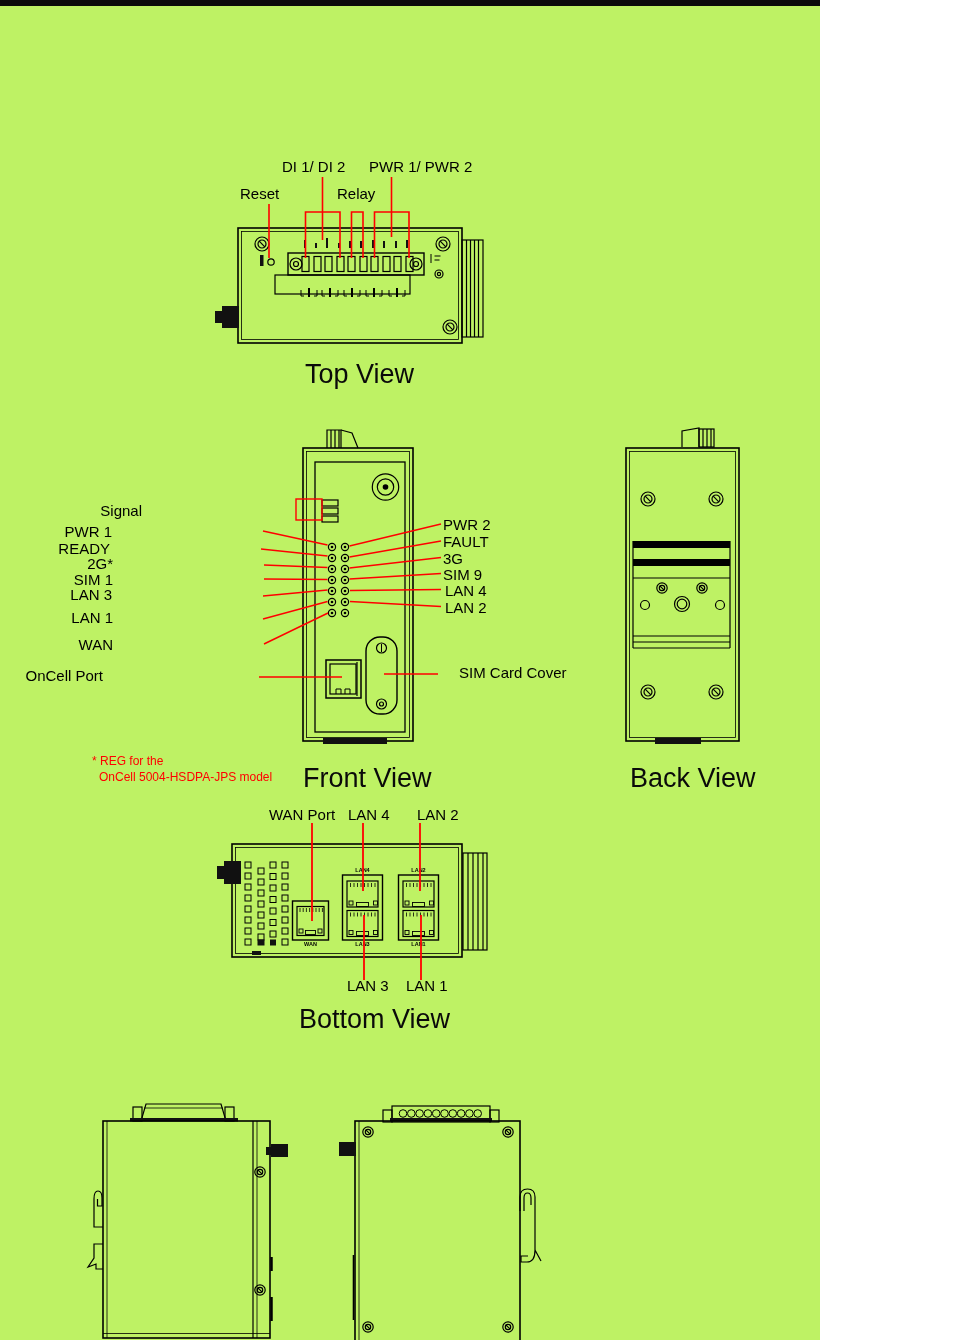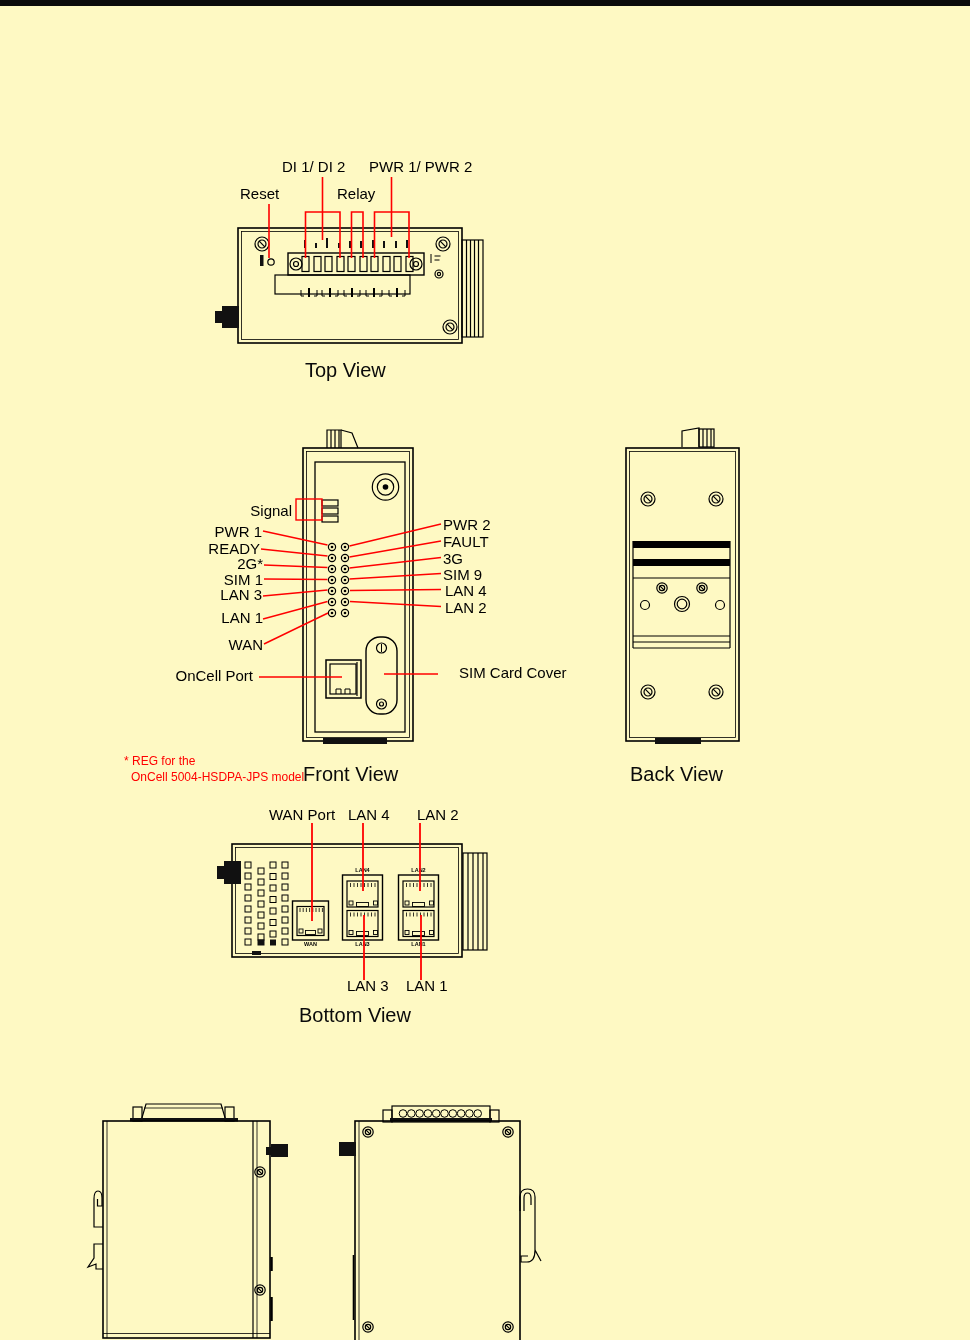--- a/index.html
+++ b/index.html
@@ -1,23 +1,23 @@
 <!DOCTYPE html>
 <html><head>
 <meta charset="utf-8">
 <style>
   html,body{margin:0;padding:0;background:#fff;}
-  .canvas{position:relative;width:970px;height:1340px;background:#fef9c3;overflow:hidden;
+  .canvas{position:relative;width:820px;height:1340px;background:#bef264;overflow:hidden;
           font-family:"Liberation Sans",sans-serif;}
   .topbar{position:absolute;left:0;top:0;width:970px;height:6px;background:#0b0b0b;}
   .art{position:absolute;left:0;top:0;}
   .lbl{position:absolute;font-size:15px;line-height:1.05;color:#000;white-space:nowrap;}
   .lbl.r{text-align:right;}
-  .cap{position:absolute;font-size:20px;line-height:1.05;color:#0a0a0a;white-space:nowrap;}
-  .note{position:absolute;font-size:12px;line-height:1.1;color:#ff0000;white-space:nowrap;margin-left:32px;}
+  .cap{position:absolute;font-size:27px;line-height:1.05;color:#0a0a0a;white-space:nowrap;}
+  .note{position:absolute;font-size:12px;line-height:1.1;color:#ff0000;white-space:nowrap;}
   svg text.pt{font-family:"Liberation Sans",sans-serif;font-size:5.5px;font-weight:bold;
               fill:#000;stroke:none;text-anchor:middle;}
 </style>
 </head>
 <body>
 
 <div class="canvas">
   <div class="topbar"></div>
 
   <svg class="art" width="970" height="1340" viewBox="0 0 970 1340" xmlns="http://www.w3.org/2000/svg" xmlns:xlink="http://www.w3.org/1999/xlink">

